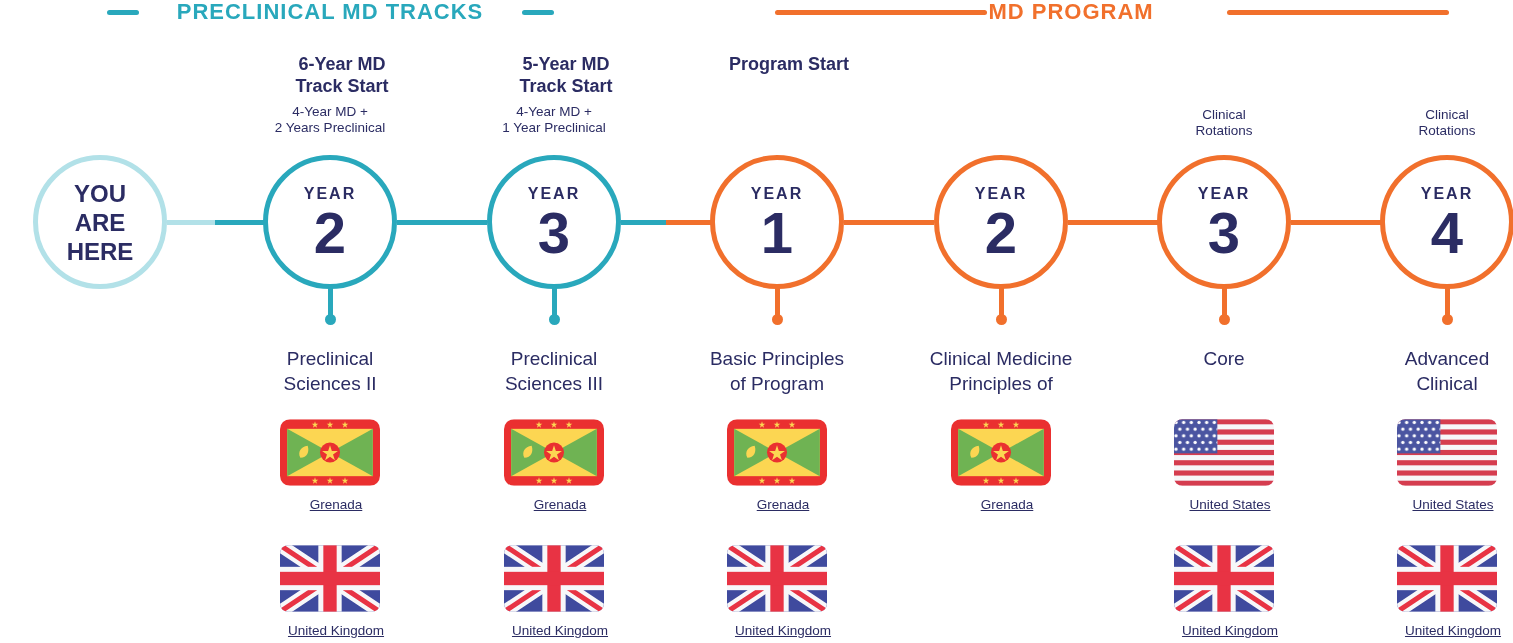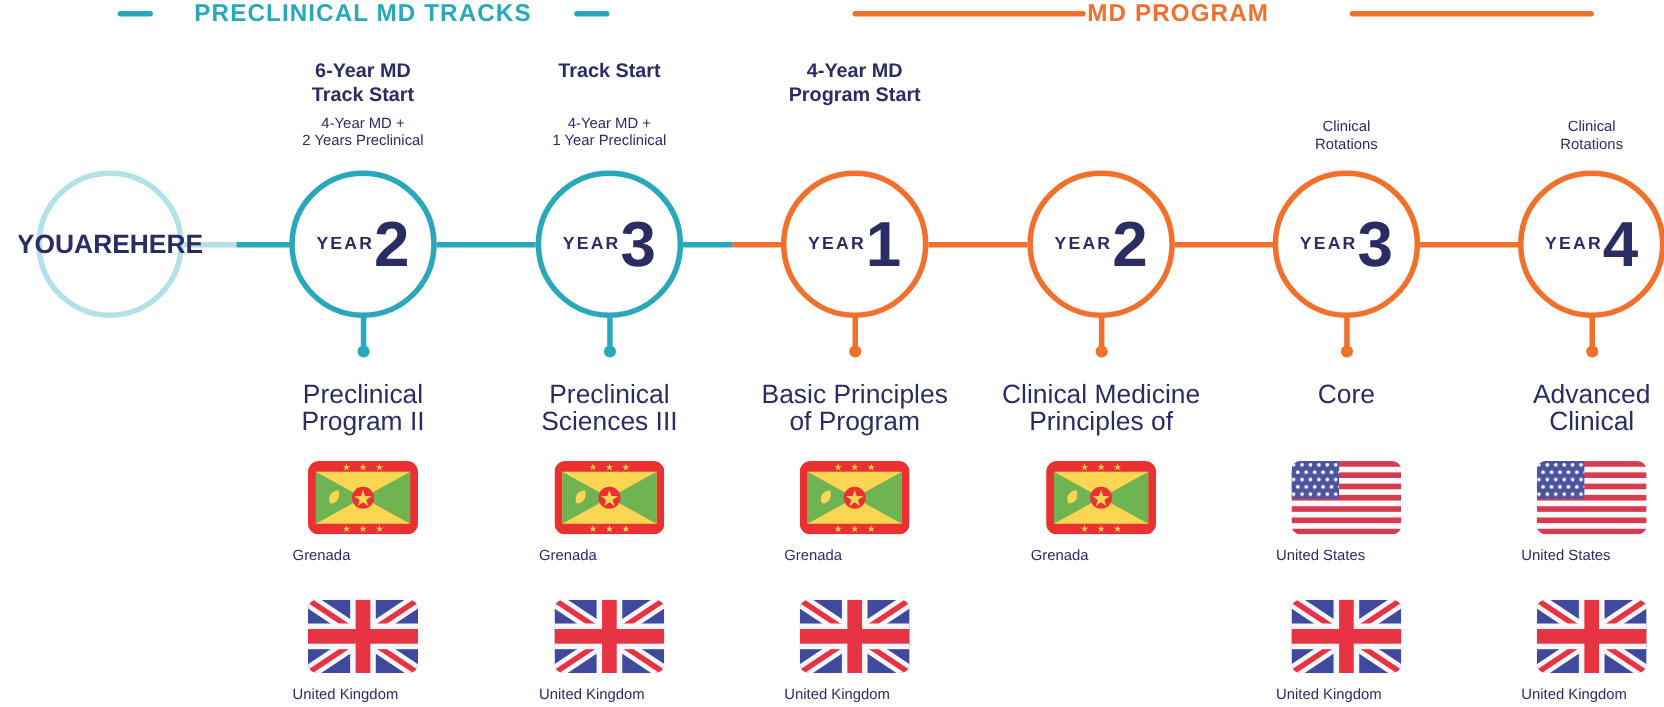--- a/index.html
+++ b/index.html
@@ -16,47 +16,47 @@
 
   
   .seg{position:absolute;top:220px;height:5px;}
   .seg.teal{background:var(--teal);}
   .seg.teal-light{background:var(--teal-light);}
   .seg.orange{background:var(--orange);}
 
   
   .col{position:absolute;top:0;width:230px;height:643px;}
   .circle{position:absolute;top:155px;left:48px;width:134px;height:134px;box-sizing:border-box;
-          border-radius:50%;background:#fff;display:flex;flex-direction:row;align-items:center;
+          border-radius:50%;background:#fff;display:flex;flex-direction:column;align-items:center;
           justify-content:center;text-align:center;}
   .col.teal .circle{border:5px solid var(--teal);}
   .col.orange .circle{border:5px solid var(--orange);}
   .col.start .circle{border:5px solid var(--teal-light);}
   .start-line{font-size:24px;font-weight:700;line-height:29px;color:var(--navy);}
   .year-word{font-size:16px;font-weight:700;letter-spacing:2px;color:var(--navy);line-height:20px;}
   .year-num{font-size:58px;font-weight:700;color:var(--navy);line-height:54px;margin-top:2px;}
 
-  .toptitle{position:absolute;top:53px;left:0;width:230px;text-align:center;font-size:18px;
+  .toptitle{position:absolute;top:53px;left:12px;width:230px;text-align:center;font-size:18px;
             font-weight:700;line-height:22px;color:var(--navy);}
   .subtitle{position:absolute;top:104px;left:0;width:230px;text-align:center;font-size:13.5px;
             line-height:16px;color:var(--navy);}
   .smalltop{position:absolute;top:107px;left:0;width:230px;text-align:center;font-size:13.5px;
             line-height:16px;color:var(--navy);}
-  .caption{position:absolute;top:346px;left:0;width:230px;text-align:center;font-size:24px;
+  .caption{position:absolute;top:346px;left:0;width:230px;text-align:center;font-size:19px;
            line-height:25px;color:var(--navy);}
 
   .pin-line{position:absolute;left:112.5px;top:288px;width:5px;height:29px;}
   .pin-dot{position:absolute;left:109.5px;top:314px;width:11px;height:11px;border-radius:50%;}
   .col.teal .pin-line,.col.teal .pin-dot{background:var(--teal);}
   .col.orange .pin-line,.col.orange .pin-dot{background:var(--orange);}
 
   .flag{position:absolute;left:65px;width:100px;height:67px;}
   .flag.row1{top:419px;}
   .flag.row2{top:545px;}
-  .flaglabel{position:absolute;left:51px;width:160px;font-size:13.5px;color:var(--navy);}
+  .flaglabel{position:absolute;left:41px;width:160px;text-align:center;font-size:13.5px;color:var(--navy);text-decoration:underline;}
   .flaglabel.row1{top:497px;}
   .flaglabel.row2{top:623px;}
 </style>
 </head>
 <body>
 
 <svg width="0" height="0" style="position:absolute" aria-hidden="true">
   <defs>
     <path id="star5" d="M0,-1 L0.2245,-0.309 L0.951,-0.309 L0.3633,0.118 L0.5878,0.809 L0,0.382 L-0.5878,0.809 L-0.3633,0.118 L-0.951,-0.309 L-0.2245,-0.309 Z"></path>
     <clipPath id="flagclip">
@@ -148,34 +148,35 @@
       <div>2 Years Preclinical</div>
     </div>
     <div class="circle">
       <div class="year-word">YEAR</div>
       <div class="year-num">2</div>
     </div>
     <div class="pin-line"></div>
     <div class="pin-dot"></div>
     <div class="caption">
       <div>Preclinical</div>
-      <div>Program II</div>
+      <div>Sciences II</div>
     </div>
     <svg class="flag row1" viewBox="0 0 60 40">
         <use href="#flag-grenada"></use>
       </svg>
     <div class="flaglabel row1">Grenada</div>
     <svg class="flag row2" viewBox="0 0 60 40">
         <use href="#flag-uk"></use>
       </svg>
     <div class="flaglabel row2">United Kingdom</div>
   </div>
 
   <div class="col teal" style="left:422px;">
     <div class="toptitle">
+      <div>5-Year MD</div>
       <div>Track Start</div>
     </div>
     <div class="subtitle">
       <div>4-Year MD +</div>
       <div>1 Year Preclinical</div>
     </div>
     <div class="circle">
       <div class="year-word">YEAR</div>
       <div class="year-num">3</div>
     </div>
@@ -190,21 +191,20 @@
       </svg>
     <div class="flaglabel row1">Grenada</div>
     <svg class="flag row2" viewBox="0 0 60 40">
         <use href="#flag-uk"></use>
       </svg>
     <div class="flaglabel row2">United Kingdom</div>
   </div>
 
   <div class="col orange" style="left:645px;">
     <div class="toptitle">
-      <div>4-Year MD</div>
       <div>Program Start</div>
     </div>
     <div class="circle">
       <div class="year-word">YEAR</div>
       <div class="year-num">1</div>
     </div>
     <div class="pin-line"></div>
     <div class="pin-dot"></div>
     <div class="caption">
       <div>Basic Principles</div>

